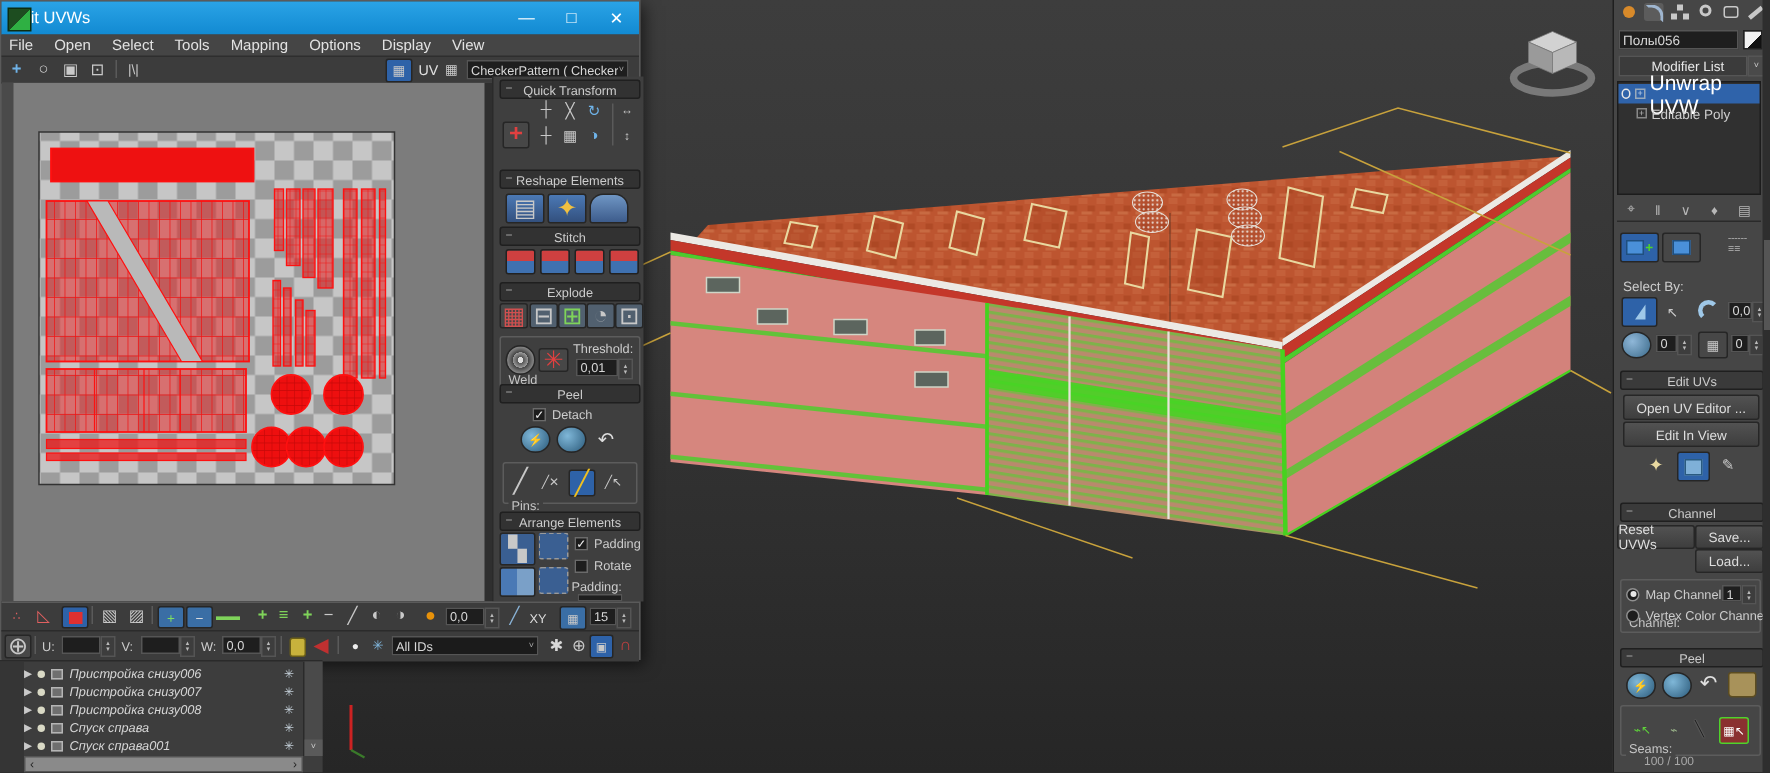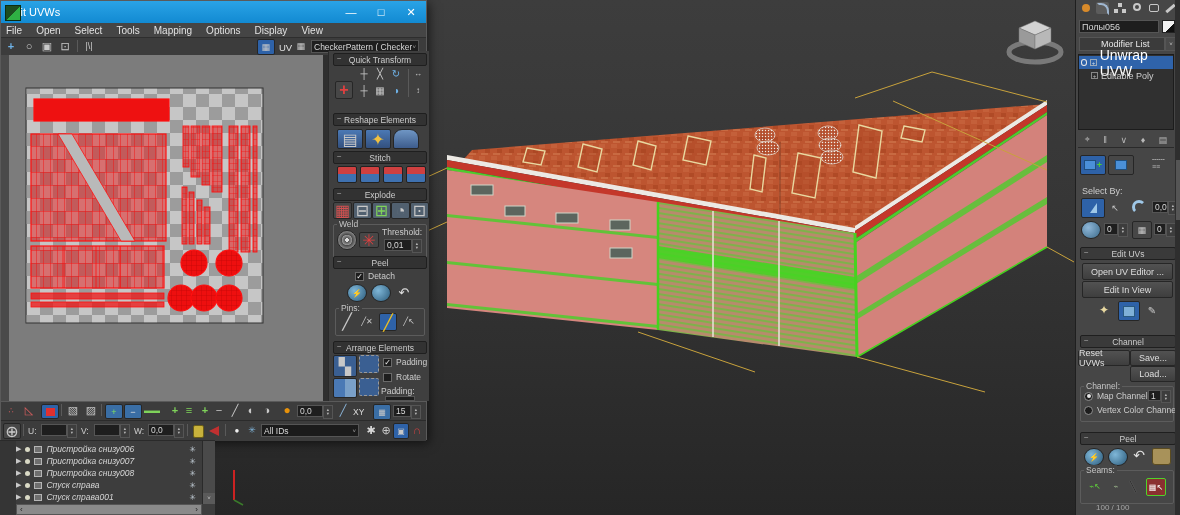--- a/index.html
+++ b/index.html
@@ -24,21 +24,21 @@
   .sep{position:absolute;top:2px;width:1px;height:12px;background:#5a5a5a;}
   .fld{position:absolute;background:#1e1e1e;border:1px solid #555;color:#d8d8d8;font-size:8.5px;
        display:flex;align-items:center;padding:0 2px;box-sizing:border-box;}
   .spin{position:absolute;width:8px;background:#3d3d3d;border:1px solid #555;color:#bbb;
        display:flex;flex-direction:column;align-items:center;justify-content:center;line-height:4px;font-size:4.5px;}
   
   .rh{position:absolute;width:92px;height:11px;background:#323232;border:1px solid #1f1f1f;border-radius:2px;
       display:flex;align-items:center;justify-content:center;font-size:8.5px;color:#cccccc;}
   .rh .m{position:absolute;left:3px;top:0px;font-size:8px;color:#aaa;line-height:10px;}
   .grp{position:absolute;border:1px solid #5c5c5c;border-radius:2px;}
-  .glab{position:absolute;background:#3f3f3f;color:#c6c6c6;font-size:8.5px;padding:0 2px;}
+  .glab{position:absolute;background:#3f3f3f;color:#c6c6c6;font-size:8.5px;padding:0 2px;margin-top:29px;}
   .cb{width:9px;height:9px;background:#1d1d1d;border:1px solid #6a6a6a;display:inline-flex;
       align-items:center;justify-content:center;font-size:8px;color:#eee;box-sizing:border-box;}
   .lbl{position:absolute;color:#cdcdcd;font-size:8.5px;}
   .ib{position:absolute;background:#474747;border:1px solid #262626;border-radius:2px;display:flex;
       align-items:center;justify-content:center;color:#c8c8c8;}
   .ib.sel{background:#2e62a8;}
   .b3{position:absolute;background:linear-gradient(#525252,#3e3e3e);border:1px solid #262626;border-radius:2px;
       color:#dedede;font-size:9px;display:flex;align-items:center;justify-content:center;}
   
   #explorer{position:absolute;left:0;top:440px;width:215px;height:75px;background:#3d3d3d;border-top:1px solid #2a2a2a;}

